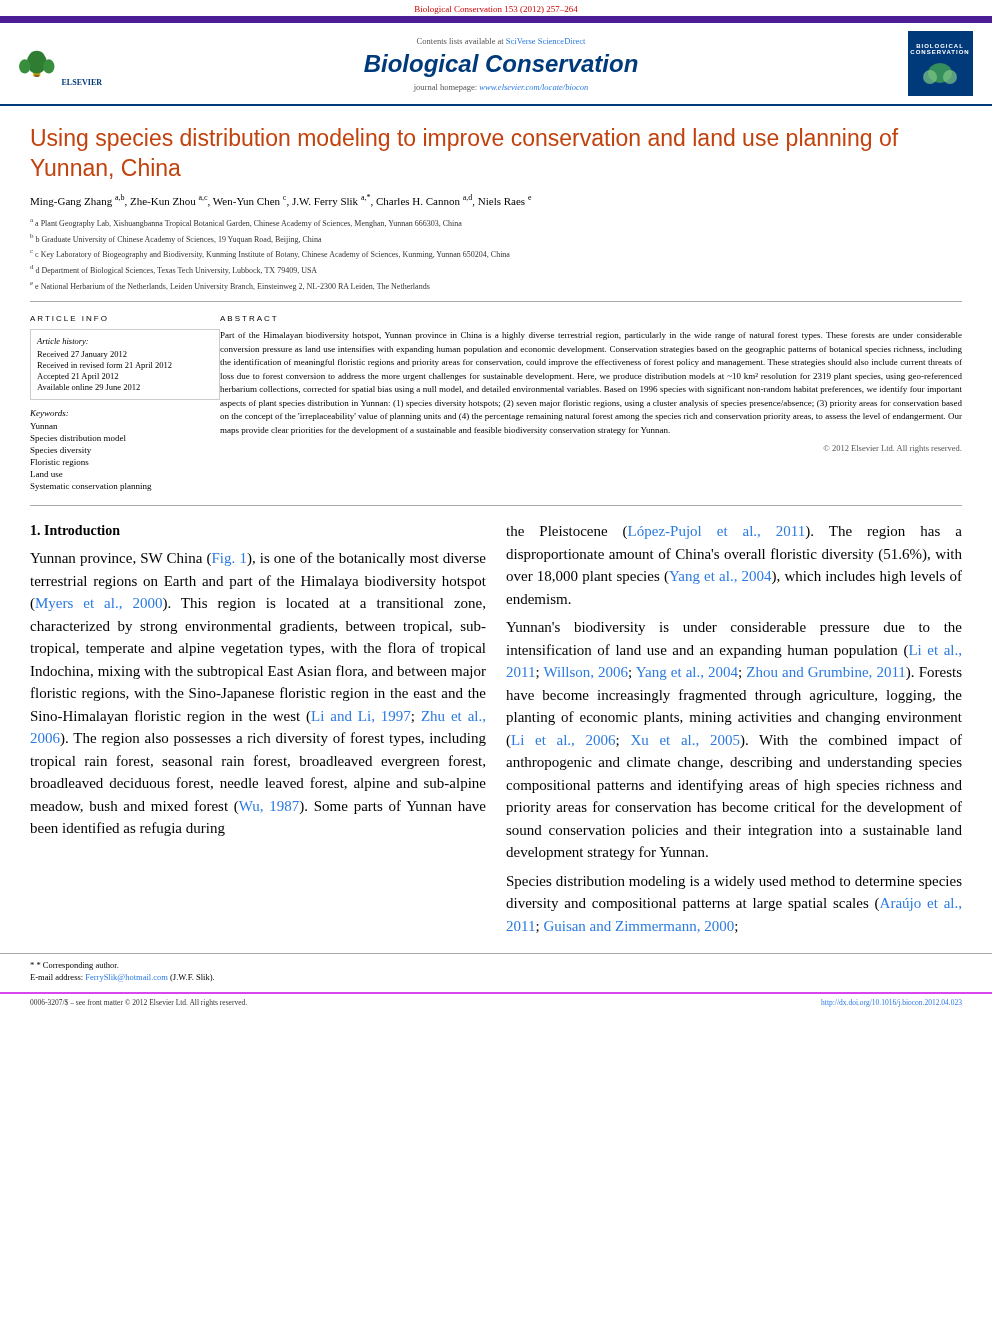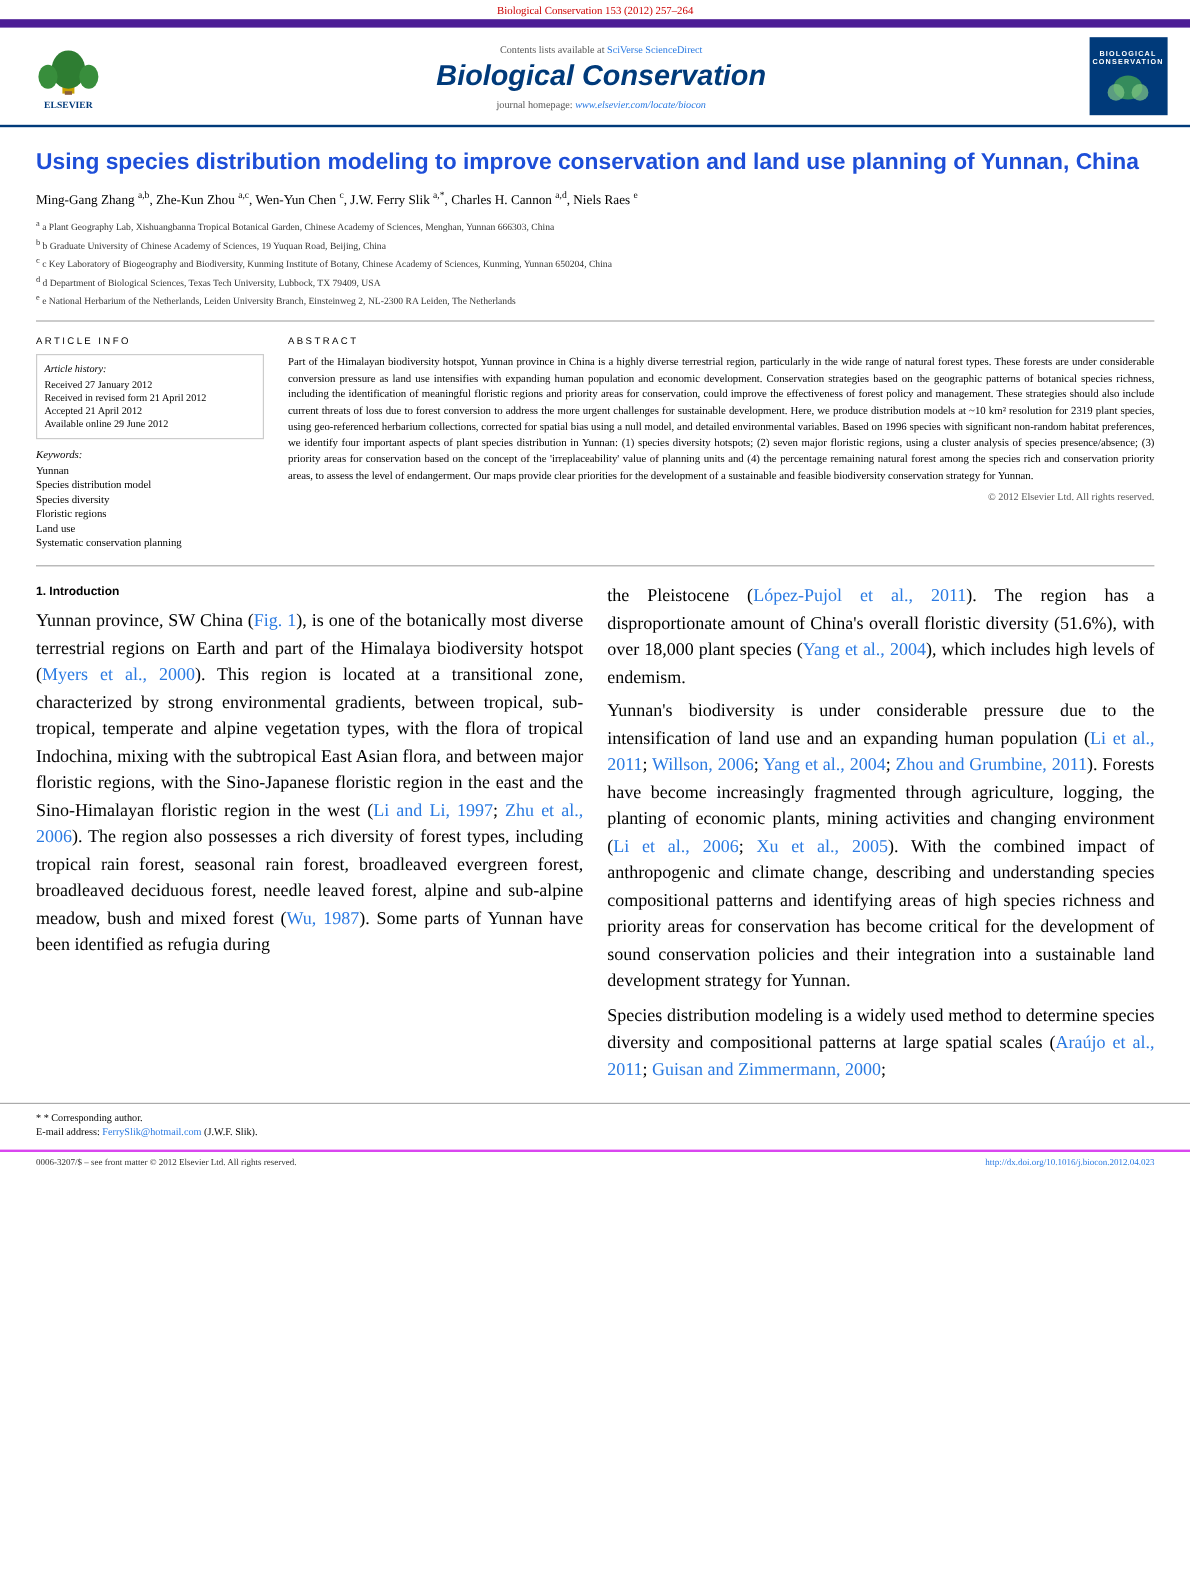--- a/index.html
+++ b/index.html
@@ -24,22 +24,22 @@
     
     .journal-header {
       display: flex;
       align-items: center;
       padding: 8px 12px;
       border-bottom: 2px solid #003a7a;
     }
     .header-logo-left {
       width: 90px;
       display: flex;
-      flex-direction: column;
-      align-items: center;
+      flex-direction: row;
+      align-items: flex-end;
     }
     .elsevier-logo {
       font-size: 8px;
       color: #003a7a;
       font-weight: bold;
       text-align: center;
     }
     .header-center {
       flex: 1;
       text-align: center;
@@ -91,24 +91,24 @@
     .main-content {
       padding: 0 30px;
     }
 
     
     .article-title-section {
       padding: 18px 0 8px 0;
       border-bottom: 1px solid #aaa;
     }
     .article-title {
-      font-size: 19px;
-      font-weight: bold;
+      font-size: 23px;
+      font-weight: normal;
       font-family: Arial, sans-serif;
-      color: #1d4ed8;
+      color: #c2410c;
       line-height: 1.3;
       margin-bottom: 8px;
     }
     .article-authors {
       font-size: 11px;
       color: #000;
       margin-bottom: 6px;
       line-height: 1.5;
     }
     .author-sup {
@@ -124,21 +124,20 @@
       margin-bottom: 1px;
     }
     .affil-sup {
       font-size: 7px;
       vertical-align: super;
     }
 
     
     .two-col-section {
       display: flex;
-      gap: 20px;
       padding: 12px 0;
       border-bottom: 1px solid #aaa;
     }
     .left-col {
       width: 190px;
       flex-shrink: 0;
       font-size: 9px;
     }
     .right-col {
       flex: 1;
@@ -207,23 +206,23 @@
       text-align: justify;
     }
     .body-right {
       flex: 1;
       font-size: 9px;
       line-height: 1.5;
       text-align: justify;
     }
 
     .section-title {
-      font-size: 10px;
+      font-size: 14px;
       font-weight: bold;
-      font-family: Liberation Sans, sans-serif;
+      font-family: Liberation Serif, serif;
       color: #000;
       margin-bottom: 6px;
     }
 
     .body-para {
       margin-bottom: 6px;
       font-size: 15px;
       line-height: 1.5;
     }
 

